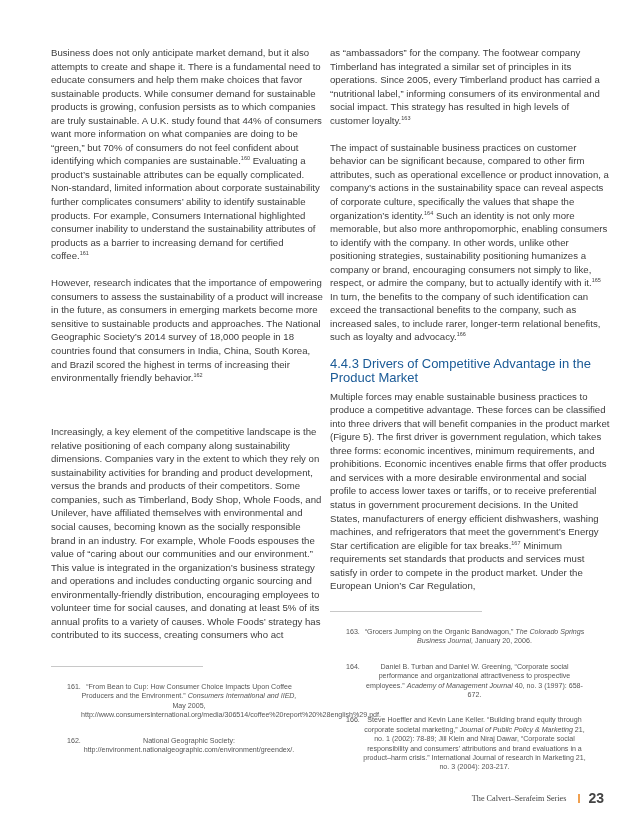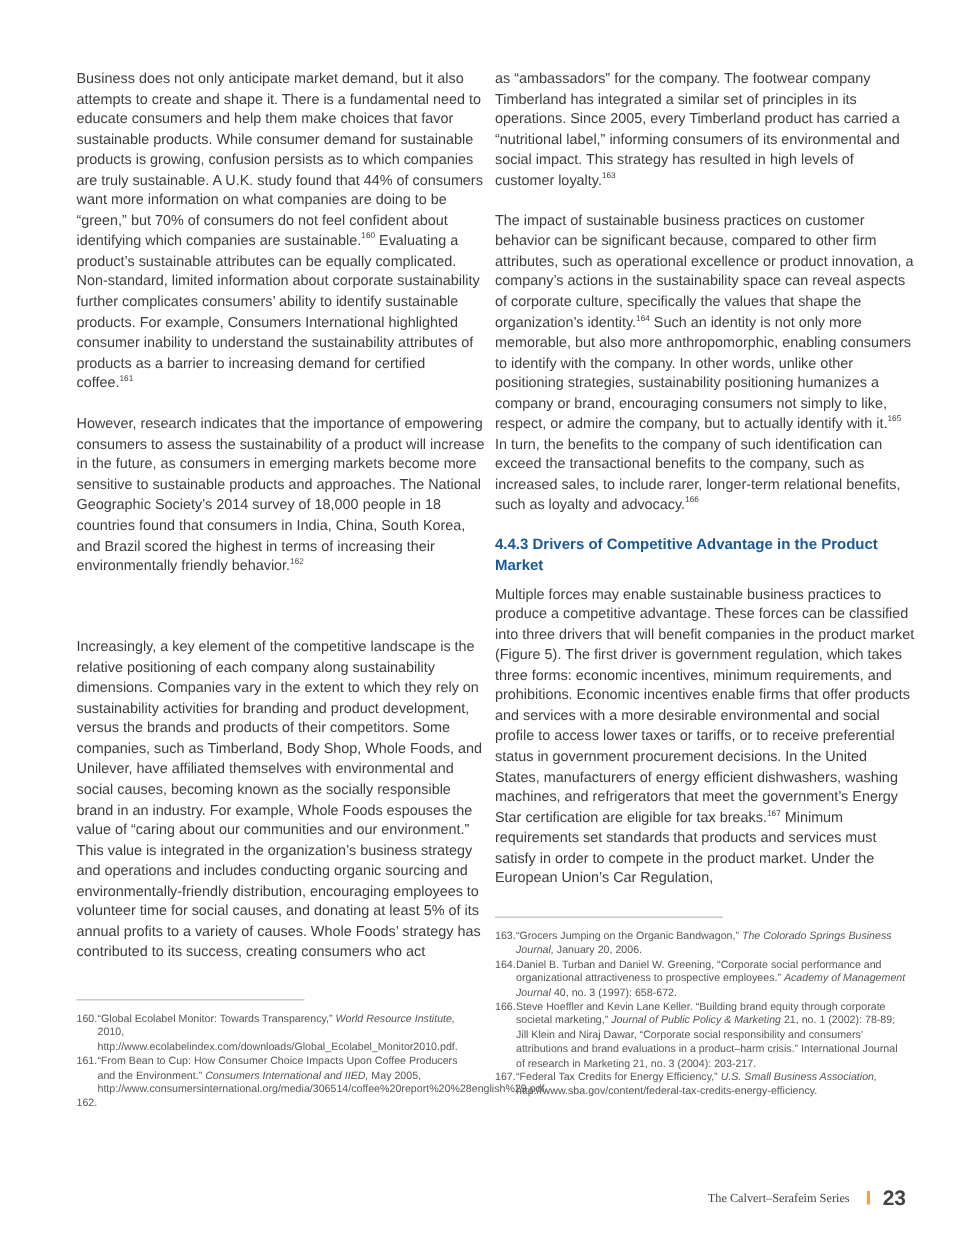--- a/index.html
+++ b/index.html
@@ -3,27 +3,27 @@
 <meta charset="utf-8">
 <style>
   html, body { margin: 0; padding: 0; background: #ffffff; }
   body { width: 640px; height: 828px; position: relative; overflow: hidden;
          font-family: "Liberation Sans", sans-serif; color: #3d3d3d; }
   .col { position: absolute; top: 46px; font-size: 9.6px; line-height: 13.55px; }
   .col-left { left: 51px; width: 272px; }
   .col-right { left: 330px; width: 280px; }
   .para { margin: 0 0 13.5px 0; text-align: left; }
   .para sup { font-size: 5.5px; vertical-align: super; line-height: 0; }
-  .heading { color: #1a5a96; font-weight: bold; font-size: 10px; margin: 0 0 5px 0; }
+  .heading { color: #1a5a96; font-weight: normal; font-size: 13px; margin: 0 0 5px 0; }
   .spacer-lg { height: 27px; }
   .footnotes { position: absolute; font-size: 7.1px; line-height: 9.4px; color: #555; }
   .fn-left { left: 51px; top: 666px; width: 262px; }
   .fn-right { left: 330px; top: 611px; width: 275px; }
   .fn-rule { width: 152px; height: 1px; background: #c8c8c8; margin-bottom: 8px; }
-  .fn { position: relative; padding-left: 14px; margin: 0; }
+  .fn { position: relative; padding-left: 14px; margin: 16px; text-align: center; }
   .fn .num { position: absolute; left: 0; top: 0; }
   .fn i { font-style: italic; }
   .footer { position: absolute; top: 790px; right: 36px; font-size: 8.2px; color: #444; white-space: nowrap; display: flex; align-items: center; }
   .footer .series { margin-right: 4px; font-family: Liberation Serif, serif; }
   .footer .title { letter-spacing: 1px; }
   .footer .pipe { display: inline-block; width: 2px; height: 9px; background: #f0a050; margin: 0 8px; }
   .footer .page { font-size: 14px; font-weight: bold; color: #444; }
 </style>
 </head>
 <body>
@@ -37,30 +37,28 @@
 
 <div class="col col-right">
   <p class="para"><span>as “ambassadors” for the company. The footwear company Timberland has integrated a similar set of principles in its operations. Since 2005, every Timberland product has carried a “nutritional label,” informing consumers of its environmental and social impact. This strategy has resulted in high levels of customer loyalty.</span><sup>163</sup></p>
   <p class="para"><span>The impact of sustainable business practices on customer behavior can be significant because, compared to other firm attributes, such as operational excellence or product innovation, a company’s actions in the sustainability space can reveal aspects of corporate culture, specifically the values that shape the organization’s identity.</span><sup>164</sup><span> Such an identity is not only more memorable, but also more anthropomorphic, enabling consumers to identify with the company. In other words, unlike other positioning strategies, sustainability positioning humanizes a company or brand, encouraging consumers not simply to like, respect, or admire the company, but to actually identify with it.</span><sup>165</sup><span> In turn, the benefits to the company of such identification can exceed the transactional benefits to the company, such as increased sales, to include rarer, longer-term relational benefits, such as loyalty and advocacy.</span><sup>166</sup></p>
   <h3 class="heading">4.4.3 Drivers of Competitive Advantage in the Product Market</h3>
   <p class="para"><span>Multiple forces may enable sustainable business practices to produce a competitive advantage. These forces can be classified into three drivers that will benefit companies in the product market (Figure 5). The first driver is government regulation, which takes three forms: economic incentives, minimum requirements, and prohibitions. Economic incentives enable firms that offer products and services with a more desirable environmental and social profile to access lower taxes or tariffs, or to receive preferential status in government procurement decisions. In the United States, manufacturers of energy efficient dishwashers, washing machines, and refrigerators that meet the government’s Energy Star certification are eligible for tax breaks.</span><sup>167</sup><span> Minimum requirements set standards that products and services must satisfy in order to compete in the product market. Under the European Union’s Car Regulation,</span></p>
 </div>
 
 <div class="footnotes fn-left">
   <div class="fn-rule"></div>
-  <p class="fn"><span class="num">160.</span><span>“Global Ecolabel Monitor: Towards Transparency,” </span><i>World Resource Institute,</i><span> 2010, http://www.ecolabelindex.com/downloads/Global_Ecolabel_Monitor2010.pdf.</span></p>
   <p class="fn"><span class="num">161.</span><span>“From Bean to Cup: How Consumer Choice Impacts Upon Coffee Producers and the Environment.” </span><i>Consumers International and IIED,</i><span> May 2005, http://www.consumersinternational.org/media/306514/coffee%20report%20%28english%29.pdf.</span></p>
-  <p class="fn"><span class="num">162.</span><i></i><span></span></p>
+  <p class="fn"><span class="num">162.</span><span>National Geographic Society: http://environment.nationalgeographic.com/environment/greendex/.</span><i></i><span></span></p>
 </div>
 
 <div class="footnotes fn-right">
   <div class="fn-rule"></div>
   <p class="fn"><span class="num">163.</span><span>“Grocers Jumping on the Organic Bandwagon,” </span><i>The Colorado Springs Business Journal,</i><span> January 20, 2006.</span></p>
   <p class="fn"><span class="num">164.</span><span>Daniel B. Turban and Daniel W. Greening, “Corporate social performance and organizational attractiveness to prospective employees.” </span><i>Academy of Management Journal</i><span> 40, no. 3 (1997): 658-672.</span></p>
   <p class="fn"><span class="num">166.</span><span>Steve Hoeffler and Kevin Lane Keller. “Building brand equity through corporate societal marketing,” </span><i>Journal of Public Policy &amp; Marketing</i><span> 21, no. 1 (2002): 78-89; Jill Klein and Niraj Dawar, “Corporate social responsibility and consumers’ attributions and brand evaluations in a product–harm crisis.” International Journal of research in Marketing 21, no. 3 (2004): 203-217.</span></p>
-  <p class="fn"><span class="num">167.</span><span>“Federal Tax Credits for Energy Efficiency,” </span><i>U.S. Small Business Association,</i><span> http://www.sba.gov/content/federal-tax-credits-energy-efficiency.</span></p>
 </div>
 
 <div class="footer">
   <span class="series">The Calvert–Serafeim Series</span>
   <span class="pipe"></span>
   <span class="page">23</span>
 </div>
 
 </body></html>

